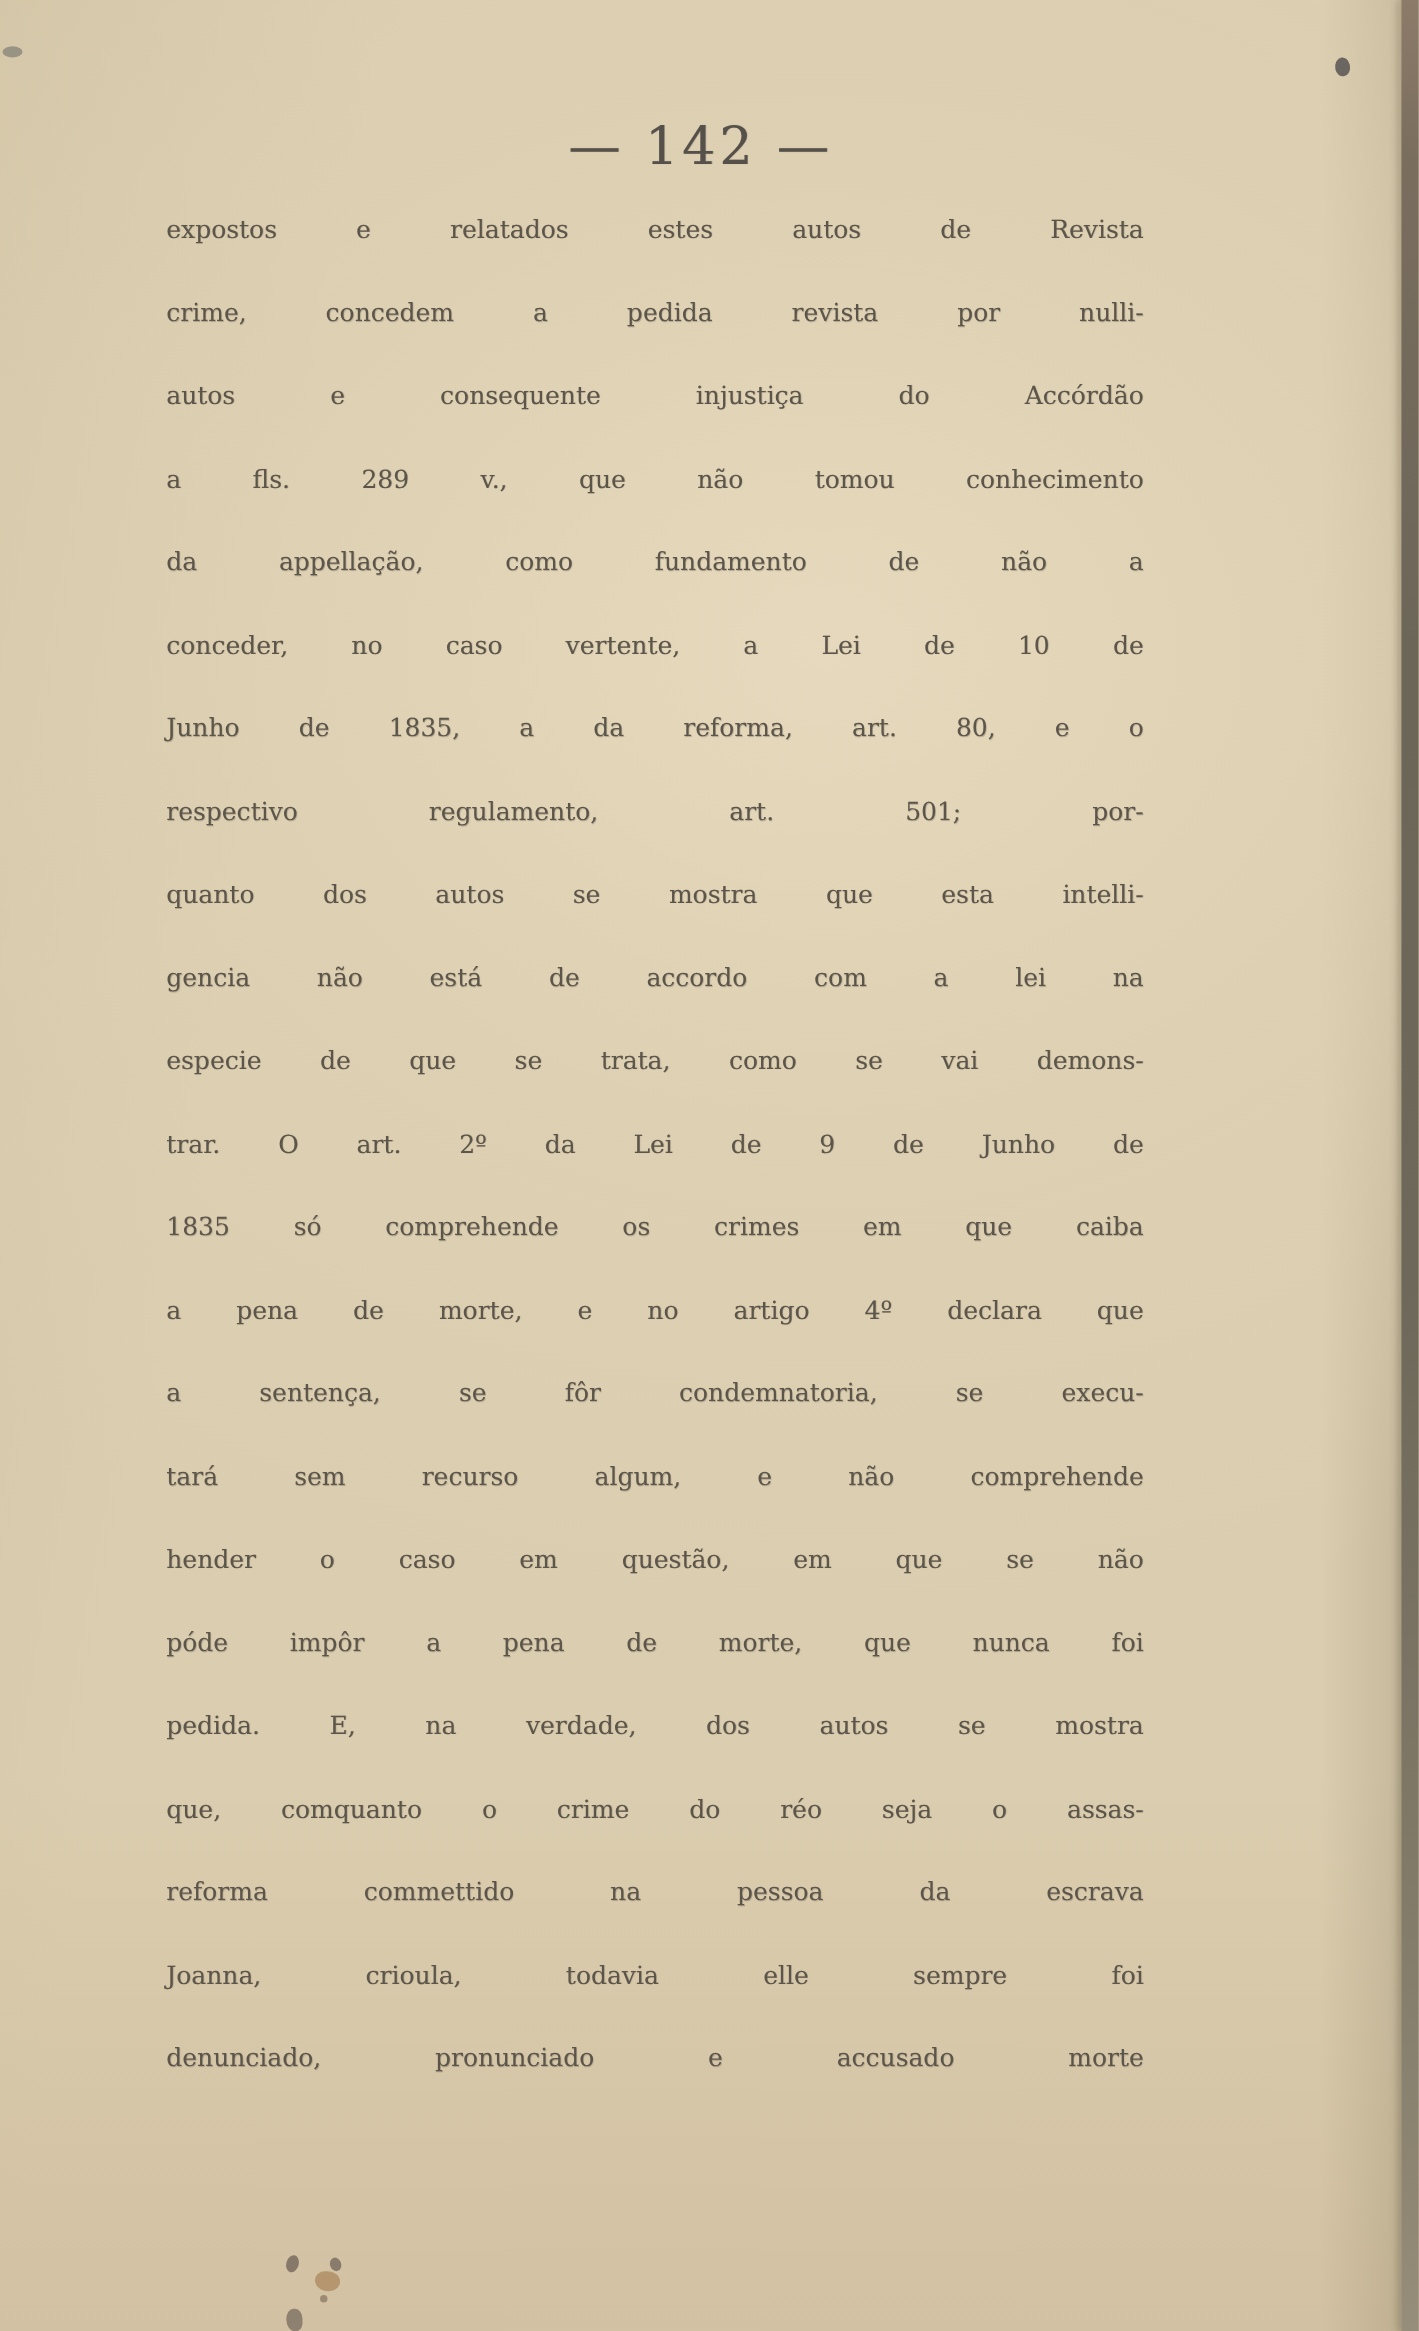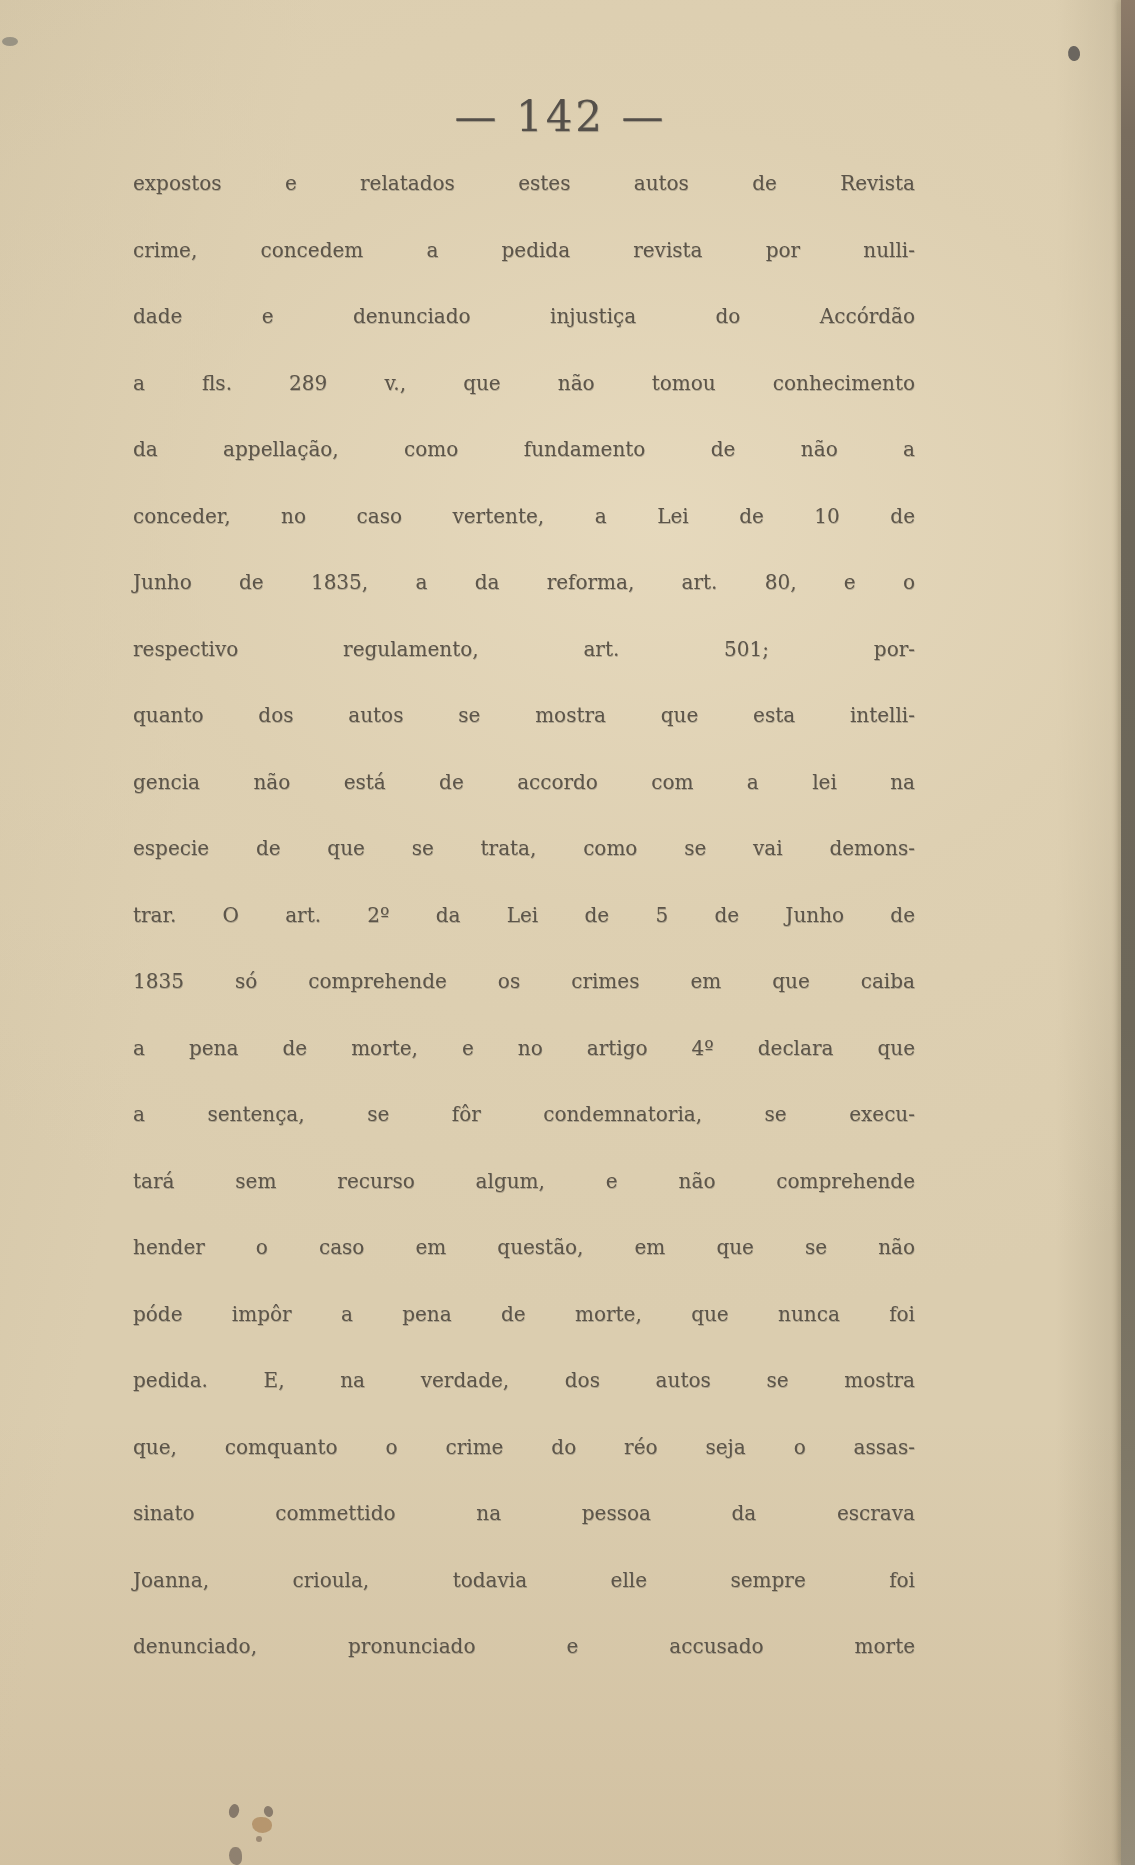--- a/index.html
+++ b/index.html
@@ -110,39 +110,39 @@
 </head>
 <body>
 
 <div class="page">
 
   <div class="page-number">— 142 —</div>
 
   <div class="text-block">
     <div class="line">expostos e relatados estes autos de Revista</div>
     <div class="line">crime, concedem a pedida revista por nulli-</div>
-    <div class="line">dade e denunciado injustiça do Accórdão</div>
+    <div class="line">autos e consequente injustiça do Accórdão</div>
     <div class="line">a fls. 289 v., que não tomou conhecimento</div>
     <div class="line">da appellação, como fundamento de não a</div>
     <div class="line">conceder, no caso vertente, a Lei de 10 de</div>
     <div class="line">Junho de 1835, a da reforma, art. 80, e o</div>
     <div class="line">respectivo regulamento, art. 501; por-</div>
     <div class="line">quanto dos autos se mostra que esta intelli-</div>
     <div class="line">gencia não está de accordo com a lei na</div>
     <div class="line">especie de que se trata, como se vai demons-</div>
-    <div class="line">trar. O art. 2º da Lei de 5 de Junho de</div>
+    <div class="line">trar. O art. 2º da Lei de 9 de Junho de</div>
     <div class="line">1835 só comprehende os crimes em que caiba</div>
     <div class="line">a pena de morte, e no artigo 4º declara que</div>
     <div class="line">a sentença, se fôr condemnatoria, se execu-</div>
     <div class="line">tará sem recurso algum, e não comprehende</div>
     <div class="line">hender o caso em questão, em que se não</div>
     <div class="line">póde impôr a pena de morte, que nunca foi</div>
     <div class="line">pedida. E, na verdade, dos autos se mostra</div>
     <div class="line">que, comquanto o crime do réo seja o assas-</div>
-    <div class="line">sinato commettido na pessoa da escrava</div>
+    <div class="line">reforma commettido na pessoa da escrava</div>
     <div class="line">Joanna, crioula, todavia elle sempre foi</div>
     <div class="line">denunciado, pronunciado e accusado morte</div>
   </div>
 
   <span class="ink-dot-top-right"></span>
   <span class="speck-top-left"></span>
   <span class="stain stain-a"></span>
   <span class="stain stain-b"></span>
   <span class="stain stain-c"></span>
   <span class="stain stain-d"></span>

